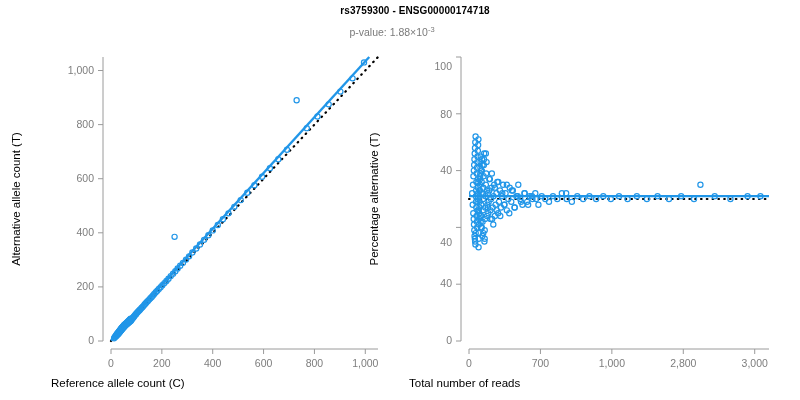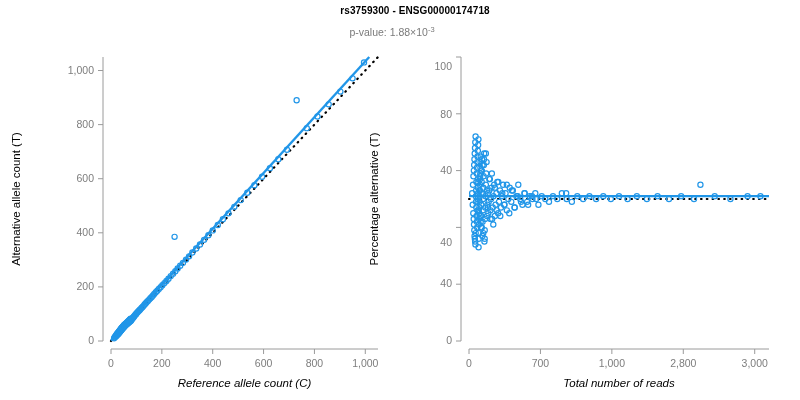--- a/index.html
+++ b/index.html
@@ -57,22 +57,20 @@
     position: absolute;
     left: 0; top: 0;
   }
   .axis-title {
     position: absolute;
     font-size: 11.5px;
     color: #000000;
     white-space: nowrap;
   }
   .axis-title-x {
-    text-align: center;
-    font-style: italic;
   }
   .axis-title-y {
     transform-origin: 0 0;
     transform: rotate(-90deg);
   }
   .tick-label {
     position: absolute;
     font-size: 10.5px;
     color: #7d7d7d;
     white-space: nowrap;

